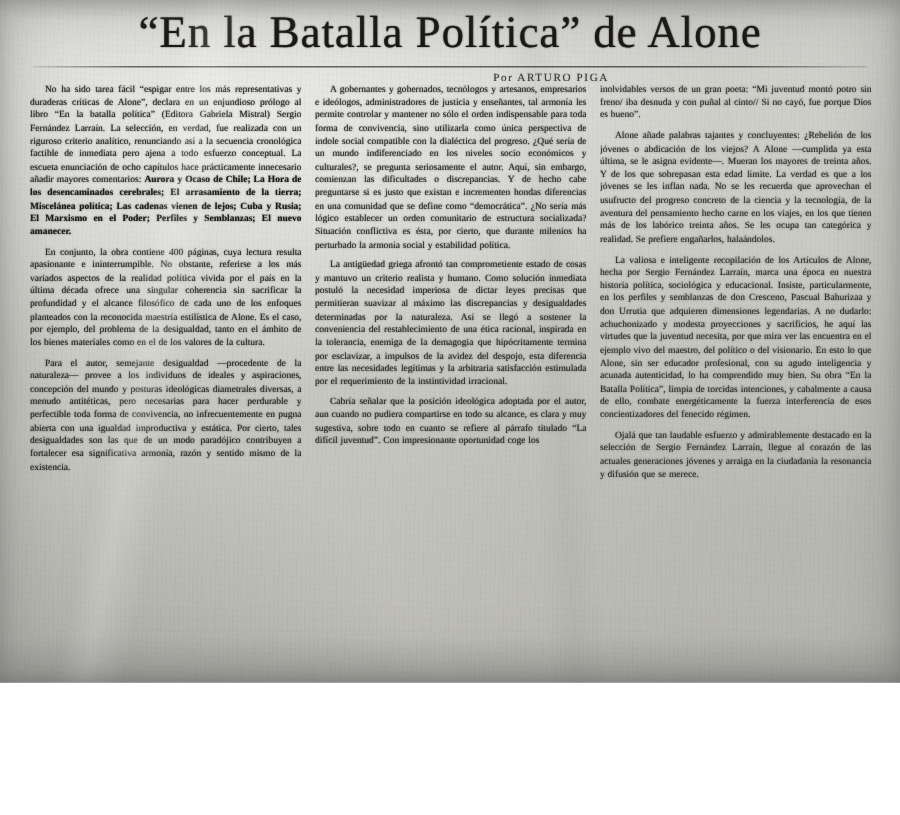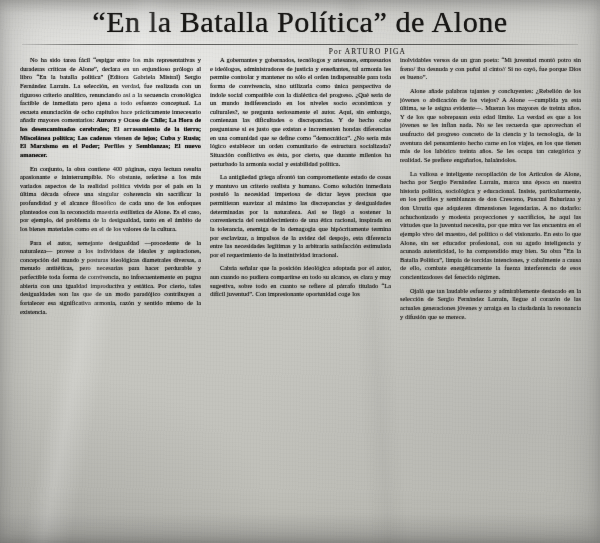--- a/index.html
+++ b/index.html
@@ -11,21 +11,21 @@
     width: 600px;
     height: 543px;
     overflow: hidden;
     font-family: "Liberation Serif", "DejaVu Serif", serif;
   }
 
   
   #scan {
     position: relative;
     width: 600px;
-    height: 543px;
+    height: 455px;
     background:
       radial-gradient(ellipse 520px 300px at 28% 18%, rgba(255,255,255,0.55) 0%, rgba(255,255,255,0) 60%),
       radial-gradient(ellipse 420px 260px at 88% 78%, rgba(150,150,148,0.22) 0%, rgba(150,150,148,0) 65%),
       radial-gradient(ellipse 300px 200px at 10% 95%, rgba(120,120,118,0.20) 0%, rgba(120,120,118,0) 70%),
       linear-gradient(176deg, #d7d7d3 0%, #cfcfca 22%, #c9c9c3 48%, #c3c3bd 74%, #bcbcb5 100%);
     filter: none;
   }
 
   
   #grain {

